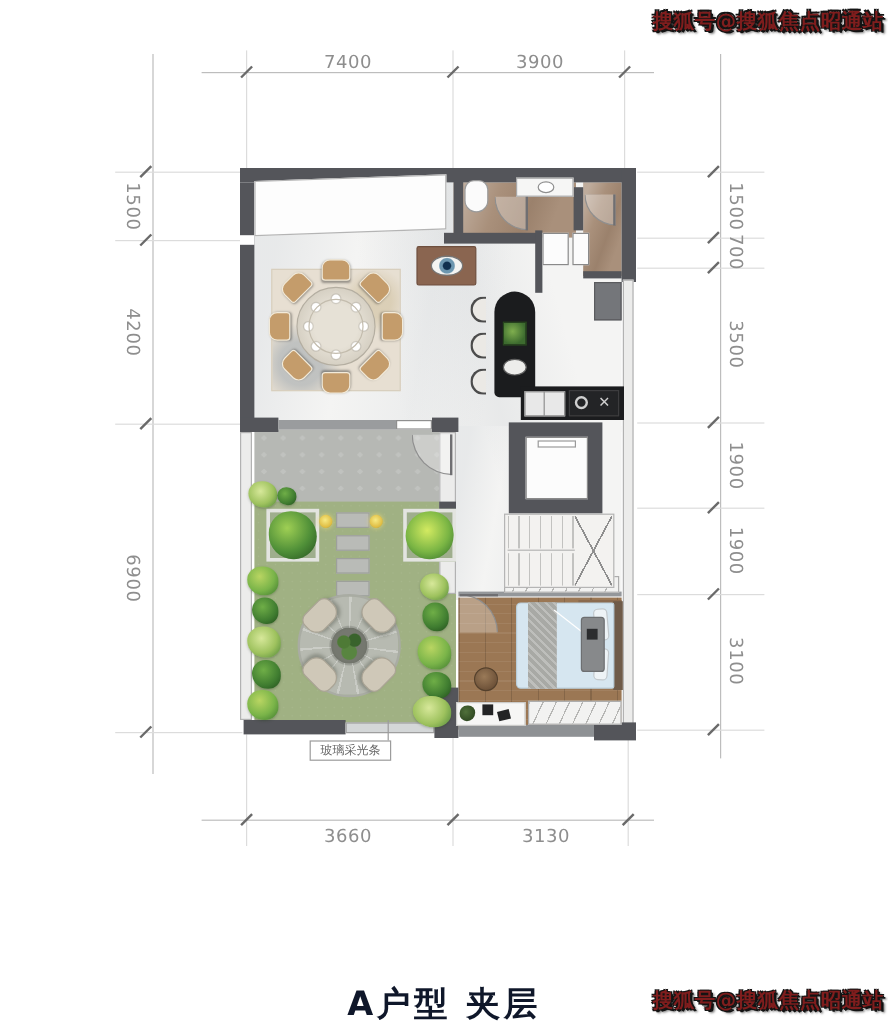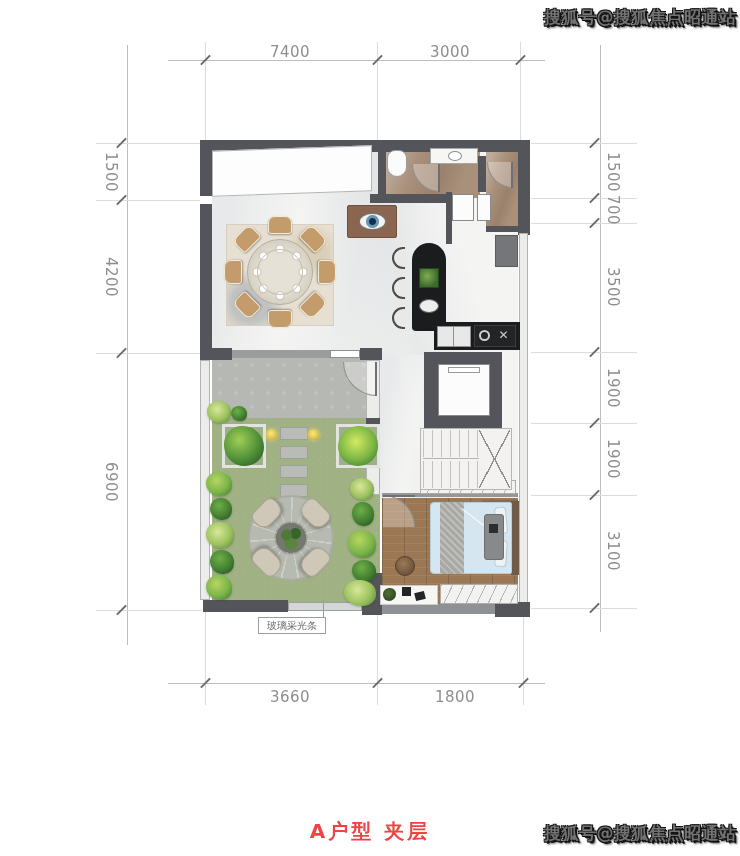--- a/index.html
+++ b/index.html
@@ -1,21 +1,21 @@
 <!DOCTYPE html>
 <html><head>
 <meta charset="utf-8">
 <style>
   *{box-sizing:border-box;margin:0;padding:0}
   html,body{background:#fff}
   body{font-family:"DejaVu Sans","Liberation Sans",sans-serif}
   .stage{position:relative;width:740px;height:856px;background:#ffffff;overflow:hidden}
 
   
-  .wm{position:absolute;font-size:17px;font-weight:bold;color:#737373;white-space:nowrap;letter-spacing:.5px;
+  .wm{position:absolute;font-size:17px;font-weight:bold;color:#7f1d1d;white-space:nowrap;letter-spacing:.5px;
       text-shadow:1px 1px 0 #141414,-1px -1px 0 #141414,-1px 1px 0 #141414,1px -1px 0 #141414,2px 2px 0 #141414,3px 3px 2px rgba(0,0,0,.55)}
 
   
   .dl{position:absolute;background:#bdbdbd}
   .ext{position:absolute;background:#dcdcdc}
   .tk{position:absolute;width:13px;height:2px;background:#6a6a6a;transform:rotate(-45deg);margin:-1px 0 0 -6px}
   .dlab{position:absolute;width:60px;text-align:center;font-size:15px;color:#8e8e8e;letter-spacing:.5px}
   .dlabv{position:absolute;width:60px;height:18px;text-align:center;font-size:15px;color:#8e8e8e;letter-spacing:.5px;transform:rotate(90deg)}
 
   
@@ -54,21 +54,21 @@
   .chgroup{position:absolute;left:291px;top:538px}
   .chaise{position:absolute;left:-15px;top:-11px;width:30px;height:21px;border-radius:7px 7px 10px 10px;background:#cfc8b8;border:1px solid #aaa495;box-shadow:2px 2px 3px rgba(90,95,85,.45);transform:rotate(var(--a)) translateY(-34px)}
   .bush{position:absolute;border-radius:48% 52% 44% 56%;box-shadow:0 1px 2px rgba(40,60,30,.3)}
   .b1{background:radial-gradient(circle at 40% 35%,#b9d562,#7ab449 55%,#4a8534 90%)}
   .b2{background:radial-gradient(circle at 40% 35%,#6fae47,#3f7c30 60%,#28551f 92%)}
   .b3{background:radial-gradient(circle at 42% 38%,#d7e89a,#9ec25e 55%,#5f9340 90%)}
   .stone{position:absolute;width:28px;height:13px;background:#b9bbb7;border:1px solid #9da09b}
   .lamp{position:absolute;width:11px;height:11px;border-radius:50%;background:radial-gradient(circle at 45% 40%,#f7ea83,#ddb93e 70%,#8a7420);box-shadow:0 0 4px rgba(240,220,110,.9)}
 
   .glabel{position:absolute;left:258px;top:617px;width:68px;height:17px;border:1px solid #9c9c9c;background:#fff;font-size:10px;color:#666;text-align:center;line-height:15px}
-  .title{position:absolute;left:0;right:0;top:818px;text-align:center;font-size:20px;font-weight:bold;color:#ef4444;letter-spacing:3px}
+  .title{position:absolute;left:0;right:0;top:818px;text-align:center;font-size:28px;font-weight:bold;color:#0f172a;letter-spacing:3px}
 </style>
 </head>
 <body>
 
 <div class="stage">
 
   <div class="wm" style="left:544px;top:6px">搜狐号@搜狐焦点昭通站</div>
   <div class="wm" style="left:544px;top:822px">搜狐号@搜狐焦点昭通站</div>
 
   <div class="dl" style="left:168px;top:60px;width:377px;height:1px"></div>
@@ -106,23 +106,23 @@
   <div class="tk" style="left:121px;top:610px"></div>
   <div class="tk" style="left:594px;top:143px"></div>
   <div class="tk" style="left:594px;top:198px"></div>
   <div class="tk" style="left:594px;top:223px"></div>
   <div class="tk" style="left:594px;top:352px"></div>
   <div class="tk" style="left:594px;top:423px"></div>
   <div class="tk" style="left:594px;top:495px"></div>
   <div class="tk" style="left:594px;top:608px"></div>
 
   <div class="dlab" style="left:260px;top:43px">7400</div>
-  <div class="dlab" style="left:420px;top:43px">3000</div>
+  <div class="dlab" style="left:420px;top:43px">3900</div>
   <div class="dlab" style="left:260px;top:688px">3660</div>
-  <div class="dlab" style="left:425px;top:688px">1800</div>
+  <div class="dlab" style="left:425px;top:688px">3130</div>
   <div class="dlabv" style="left:81px;top:163px">1500</div>
   <div class="dlabv" style="left:81px;top:268px">4200</div>
   <div class="dlabv" style="left:81px;top:473px">6900</div>
   <div class="dlabv" style="left:583px;top:163px">1500</div>
   <div class="dlabv" style="left:583px;top:201px">700</div>
   <div class="dlabv" style="left:583px;top:278px">3500</div>
   <div class="dlabv" style="left:583px;top:379px">1900</div>
   <div class="dlabv" style="left:583px;top:450px">1900</div>
   <div class="dlabv" style="left:583px;top:542px">3100</div>
 

